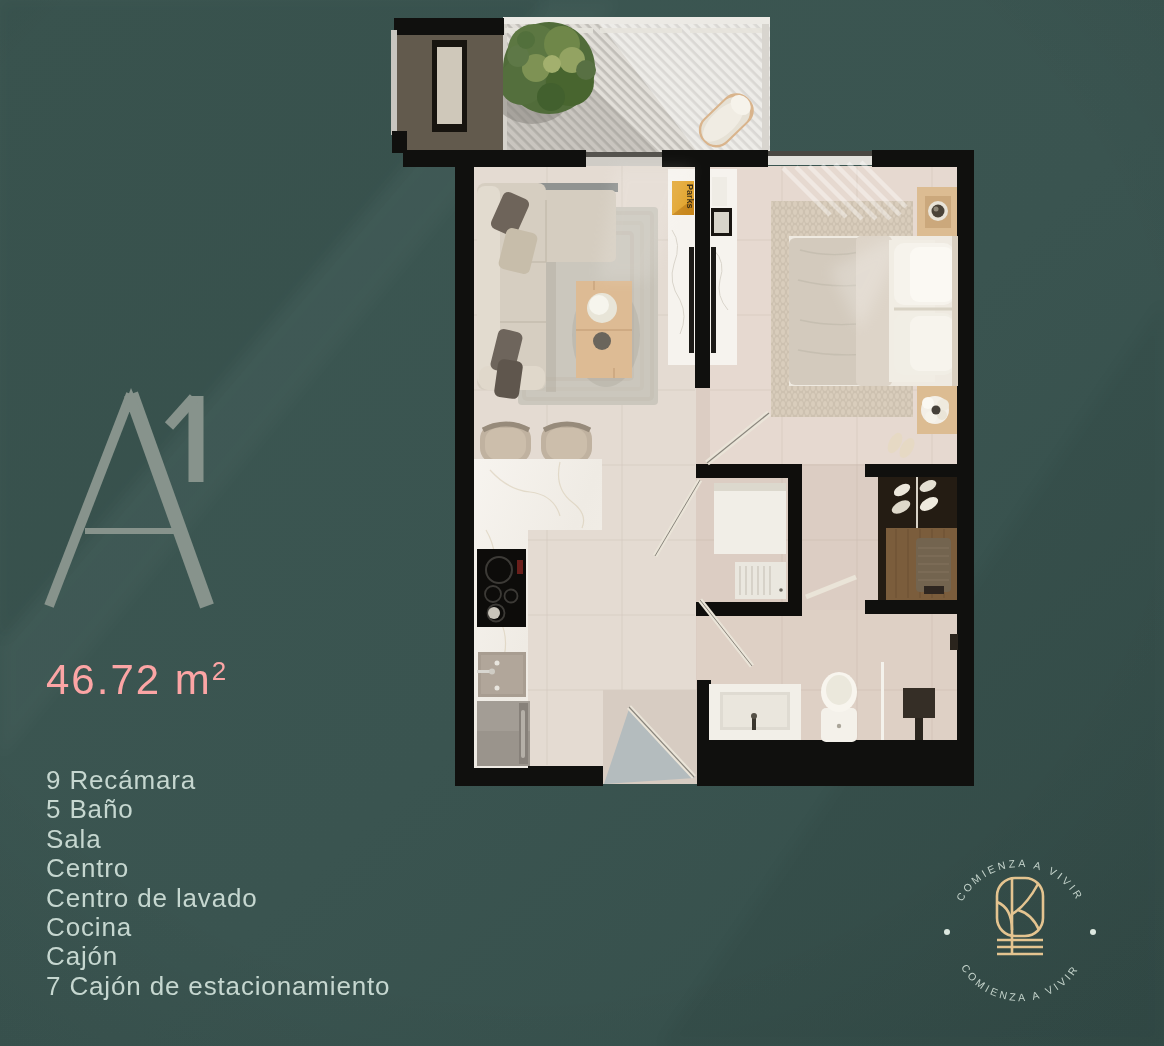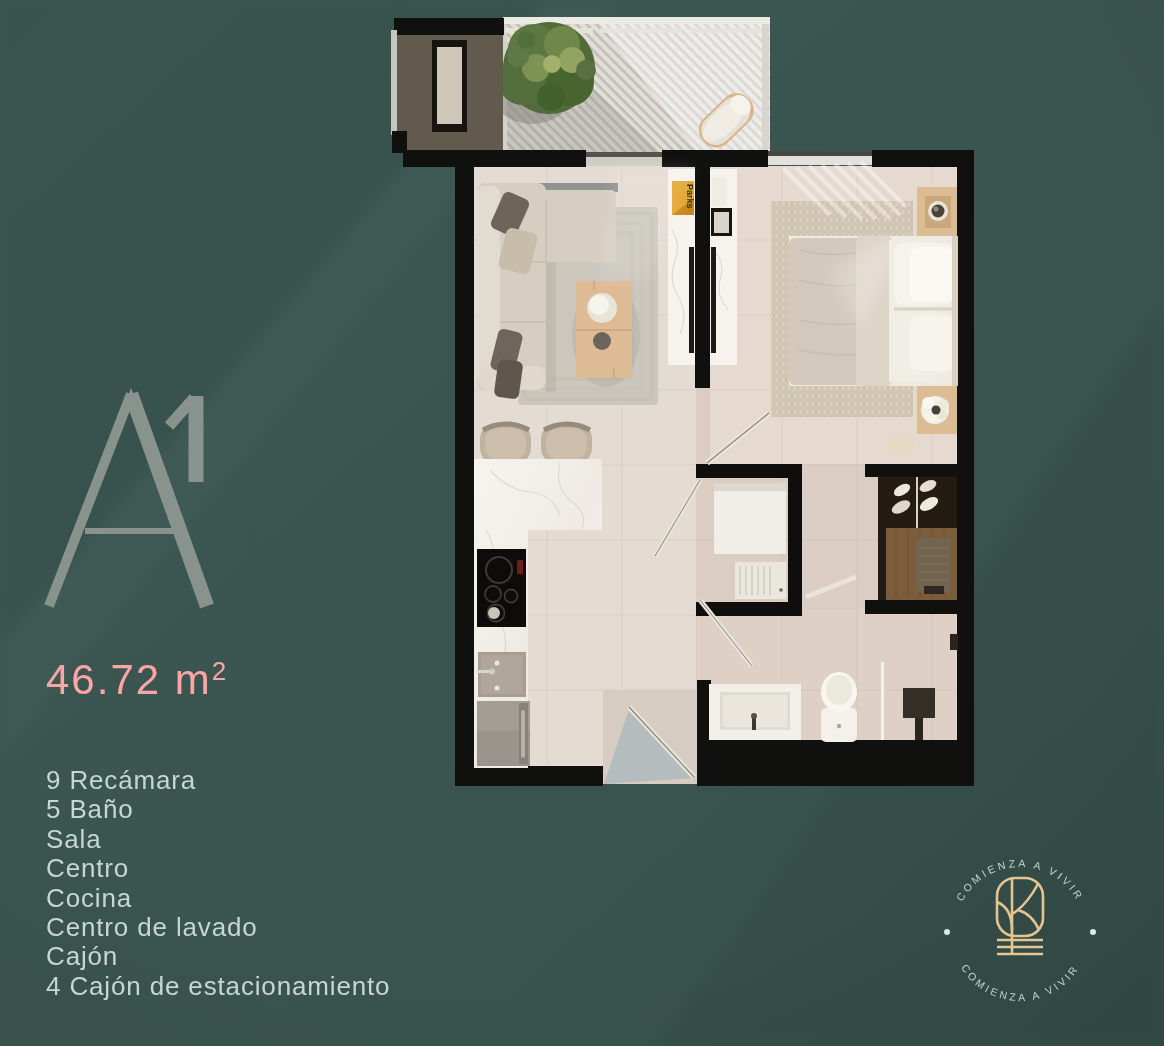--- a/index.html
+++ b/index.html
@@ -43,24 +43,24 @@
   <polygon points="92,32 101,8 111,32" fill="#87938c"></polygon>
 </svg>
 
 <div class="abs" style="left:46px;top:656px;color:#fca5a5;font-size:42px;letter-spacing:2px;">46.72 m<span style="font-size:26px;vertical-align:14px;">2</span></div>
 
 <div class="abs" style="left:46px;top:766px;color:#c6d7d0;font-size:26px;line-height:29.4px;letter-spacing:0.85px;">
   <div>9 Recámara</div>
   <div>5 Baño</div>
   <div>Sala</div>
   <div>Centro</div>
+  <div>Centro de lavado</div>
   <div>Cocina</div>
-  <div>Centro de lavado</div>
   <div>Cajón</div>
-  <div>4 Cajón de estacionamiento</div>
+  <div>7 Cajón de estacionamiento</div>
 </div>
 
 <svg class="abs" style="left:0;top:0" width="1164" height="1046" viewBox="0 0 1164 1046">
   <defs>
     <linearGradient id="marble" x1="0" y1="0" x2="1" y2="1">
       <stop offset="0" stop-color="#f7f4ef"></stop>
       <stop offset="0.5" stop-color="#efebe4"></stop>
       <stop offset="1" stop-color="#f4f0ea"></stop>
     </linearGradient>
     <linearGradient id="deckshade" x1="0" y1="1" x2="1" y2="0">

